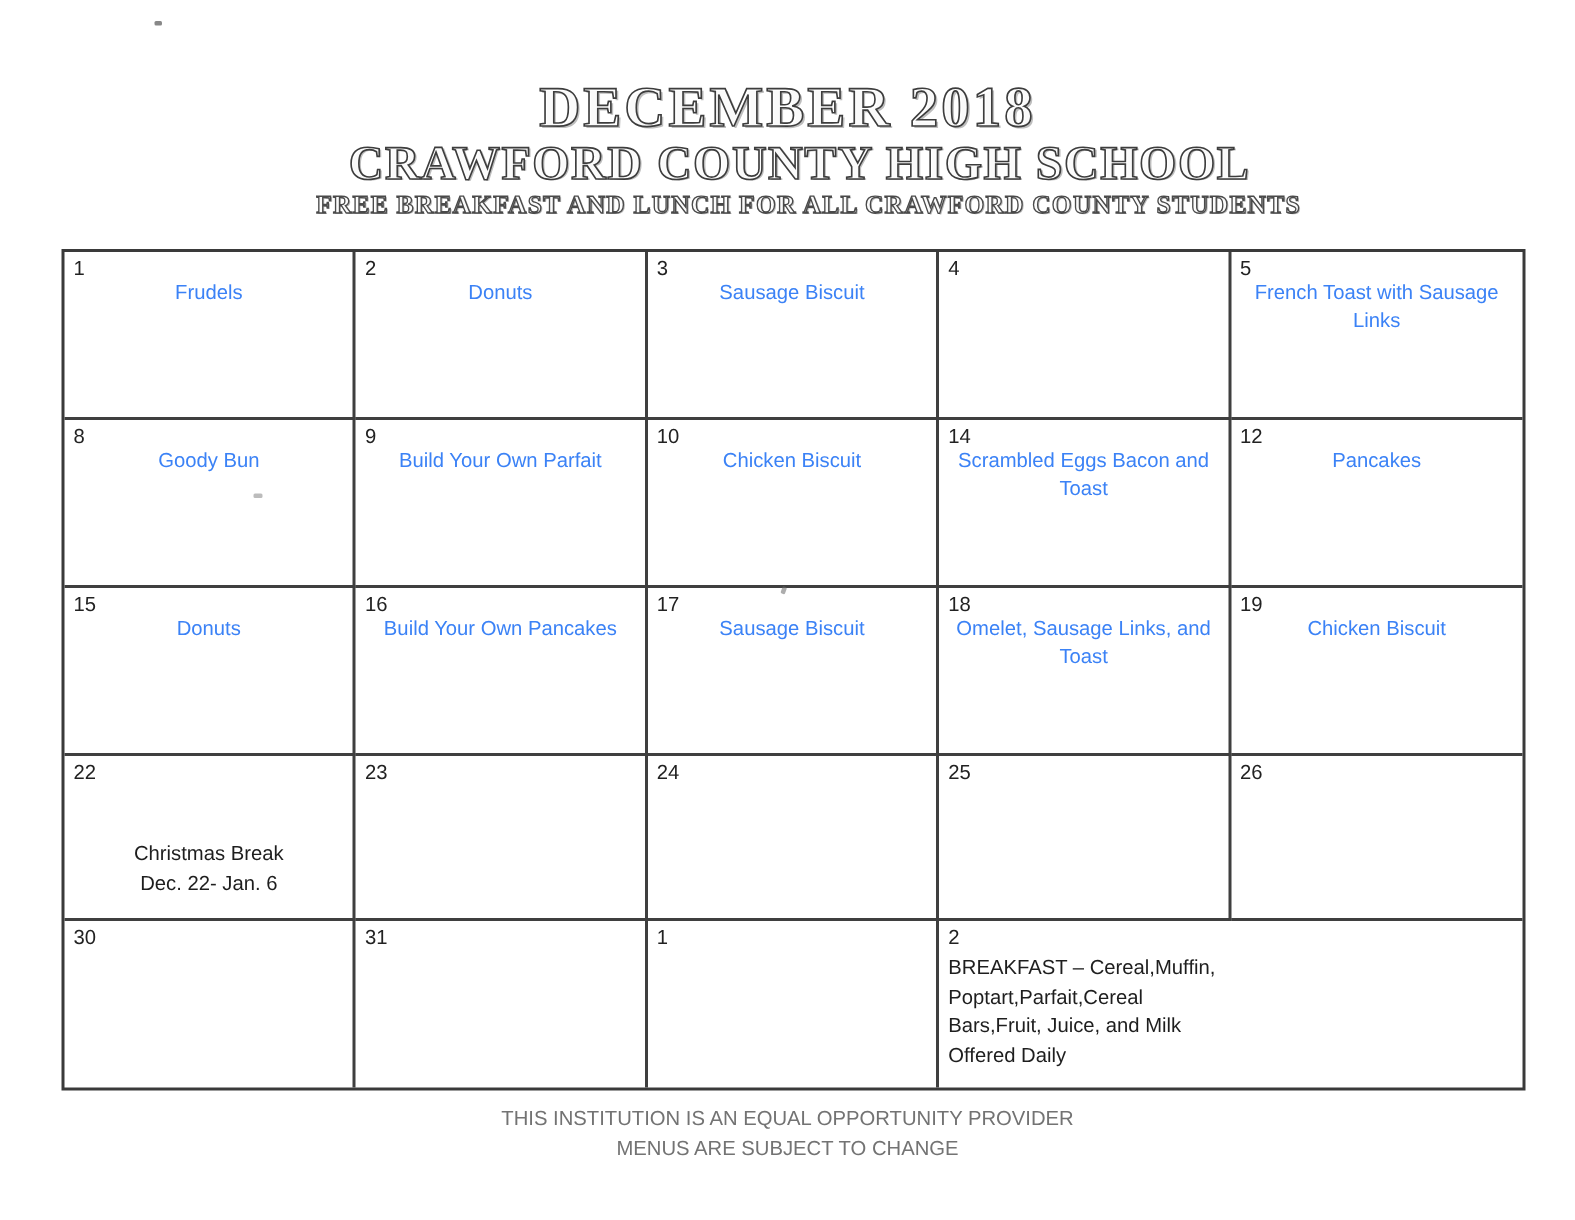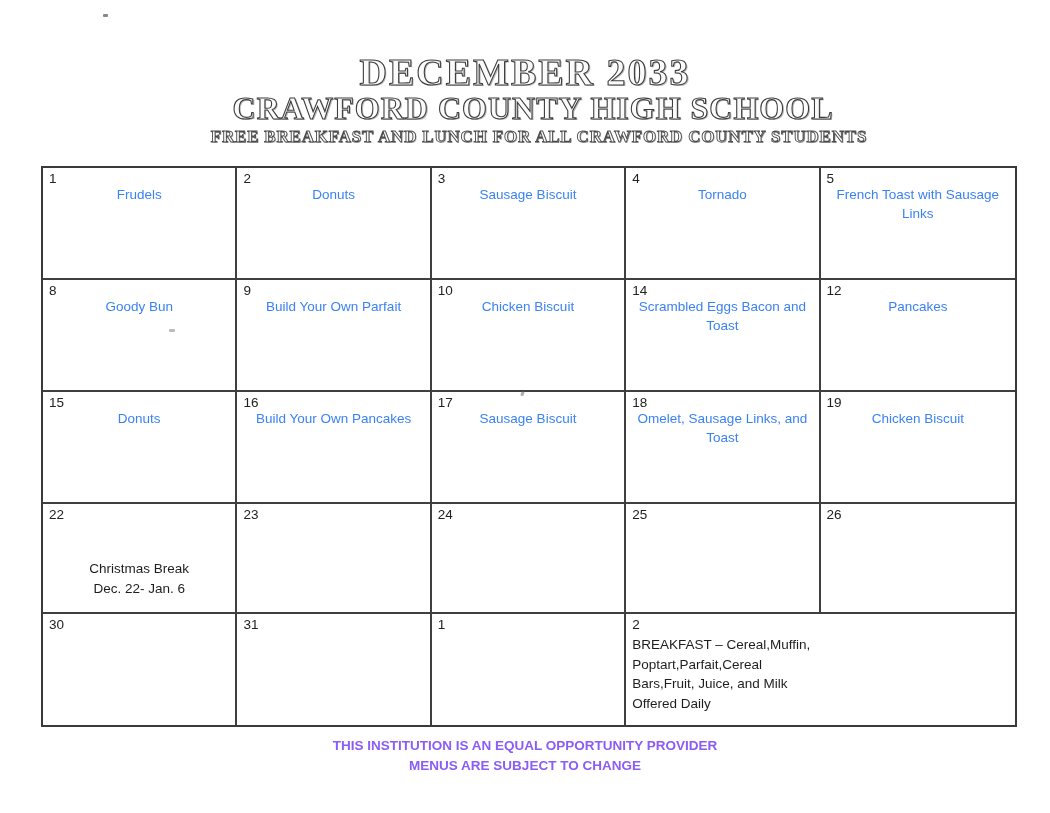--- a/index.html
+++ b/index.html
@@ -73,56 +73,54 @@
   }
 
   
   .footer {
     position: absolute;
     top: 736px; left: 0;
     width: 1050px;
     text-align: center;
     font-size: 13.5px;
     line-height: 20px;
-    color: #8b5cf6;
-    font-weight: bold;
+    color: #737373;
   }
 
   
   .speck { position: absolute; background: #6a6a6a; border-radius: 1px; }
   .speck-a { left: 103px; top: 14px;  width: 5px; height: 3px; opacity: 0.8; }
   .speck-b { left: 169px; top: 329px; width: 6px; height: 3px; opacity: 0.45; }
   .speck-c { left: 521px; top: 391px; width: 3px; height: 5px; opacity: 0.55; transform: rotate(20deg); }
 </style>
 </head>
 <body>
 
 <div class="header">
-  <div class="outline title-month">DECEMBER 2033</div>
+  <div class="outline title-month">DECEMBER 2018</div>
   <div class="outline title-school">CRAWFORD COUNTY HIGH SCHOOL</div>
   <div class="outline title-sub">FREE BREAKFAST AND LUNCH FOR ALL CRAWFORD COUNTY STUDENTS</div>
 </div>
 
 <div class="calendar">
 
   <div class="cell">
     <span class="daynum">1</span>
     <div class="menu">Frudels</div>
   </div>
   <div class="cell">
     <span class="daynum">2</span>
     <div class="menu">Donuts</div>
   </div>
   <div class="cell">
     <span class="daynum">3</span>
     <div class="menu">Sausage Biscuit</div>
   </div>
   <div class="cell">
     <span class="daynum">4</span>
-    <div class="menu">Tornado</div>
   </div>
   <div class="cell last-col">
     <span class="daynum">5</span>
     <div class="menu">French Toast with Sausage Links</div>
   </div>
 
   <div class="cell">
     <span class="daynum">8</span>
     <div class="menu">Goody Bun</div>
   </div>

